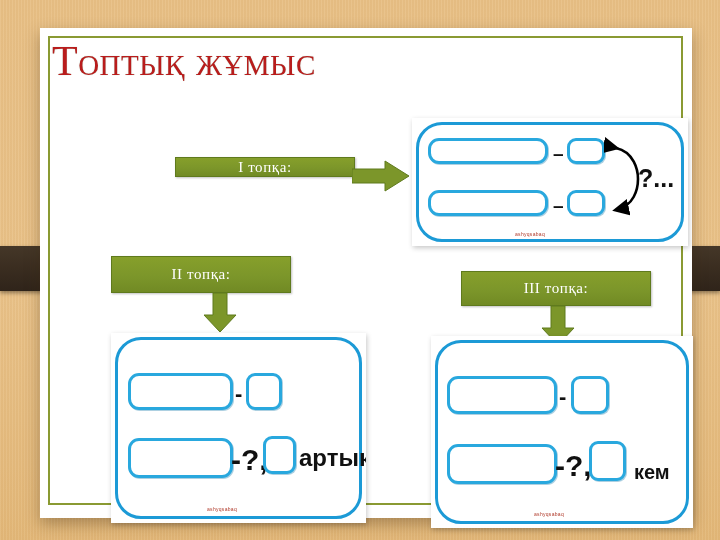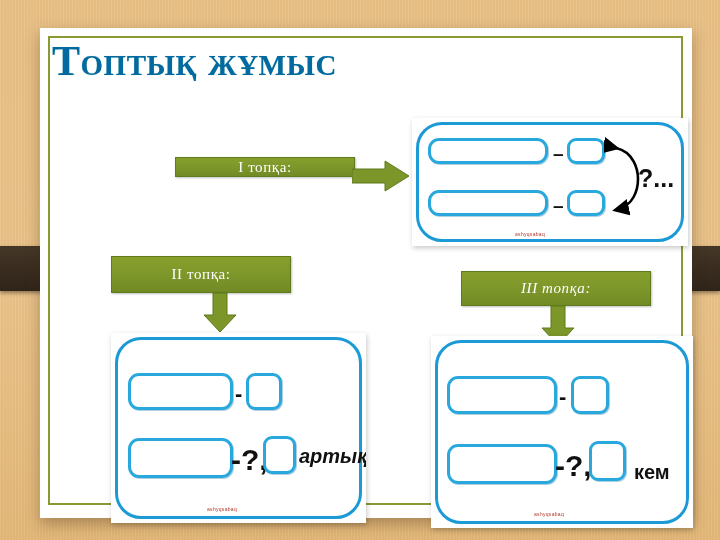--- a/index.html
+++ b/index.html
@@ -47,22 +47,22 @@
     pointer-events: none;
   }
 
   
   #title {
     position: absolute;
     left: 12px;
     top: 12px;
     font-size: 42px;
     line-height: 1;
-    font-weight: 700;
-    color: #0369a1;
+    font-weight: 400;
+    color: #b91c1c;
     letter-spacing: 0.5px;
     font-variant: small-caps;
     white-space: nowrap;
     text-shadow: 0 0 1px rgba(42,156,104,0.4);
   }
 
   
   .group-label {
     position: absolute;
     background: linear-gradient(180deg, #869f2b 0%, #7c962a 55%, #718a24 100%);
@@ -71,21 +71,21 @@
     font-size: 15px;
     letter-spacing: 0.6px;
     display: flex;
     align-items: center;
     justify-content: center;
     box-shadow: 1px 1px 2px rgba(0,0,0,0.25);
     box-sizing: border-box;
   }
   #label-1 { left: 135px; top: 129px; width: 180px; height: 20px; }
   #label-2 { left: 71px;  top: 228px; width: 180px; height: 37px; }
-  #label-3 { left: 421px; top: 243px; width: 190px; height: 35px; font-style: italic; }
+  #label-3 { left: 421px; top: 243px; width: 190px; height: 35px; }
 
   
   .arrow-right {
     position: absolute;
     width: 58px;
     height: 34px;
   }
   .arrow-down {
     position: absolute;
     width: 36px;
@@ -246,21 +246,21 @@
     <div class="card" id="card-left">
       <div class="card-frame"></div>
 
       <div class="bx wide" style="left:17px; top:40px; width:105px; height:37px;"></div>
       <div class="minus" style="left:124px; top:50px; font-size:22px;">-</div>
       <div class="bx" style="left:135px; top:40px; width:36px; height:37px;"></div>
 
       <div class="bx wide" style="left:17px; top:105px; width:105px; height:40px;"></div>
       <div class="qmark" style="left:120px; top:112px; font-size:30px;">-?,</div>
       <div class="bx" style="left:152px; top:103px; width:33px; height:38px;"></div>
-      <div class="word" style="left:188px; top:113px; font-size:20px;font-style:italic;">артық</div>
+      <div class="word" style="left:188px; top:113px; font-size:24px;">артық</div>
 
       <div class="watermark" style="left:96px; top:173px;">ashyqsabaq</div>
     </div>
 
     <div class="card" id="card-right">
       <div class="card-frame"></div>
 
       <div class="bx wide" style="left:16px; top:40px; width:110px; height:38px;"></div>
       <div class="minus" style="left:128px; top:50px; font-size:22px;">-</div>
       <div class="bx" style="left:140px; top:40px; width:38px; height:38px;"></div>

